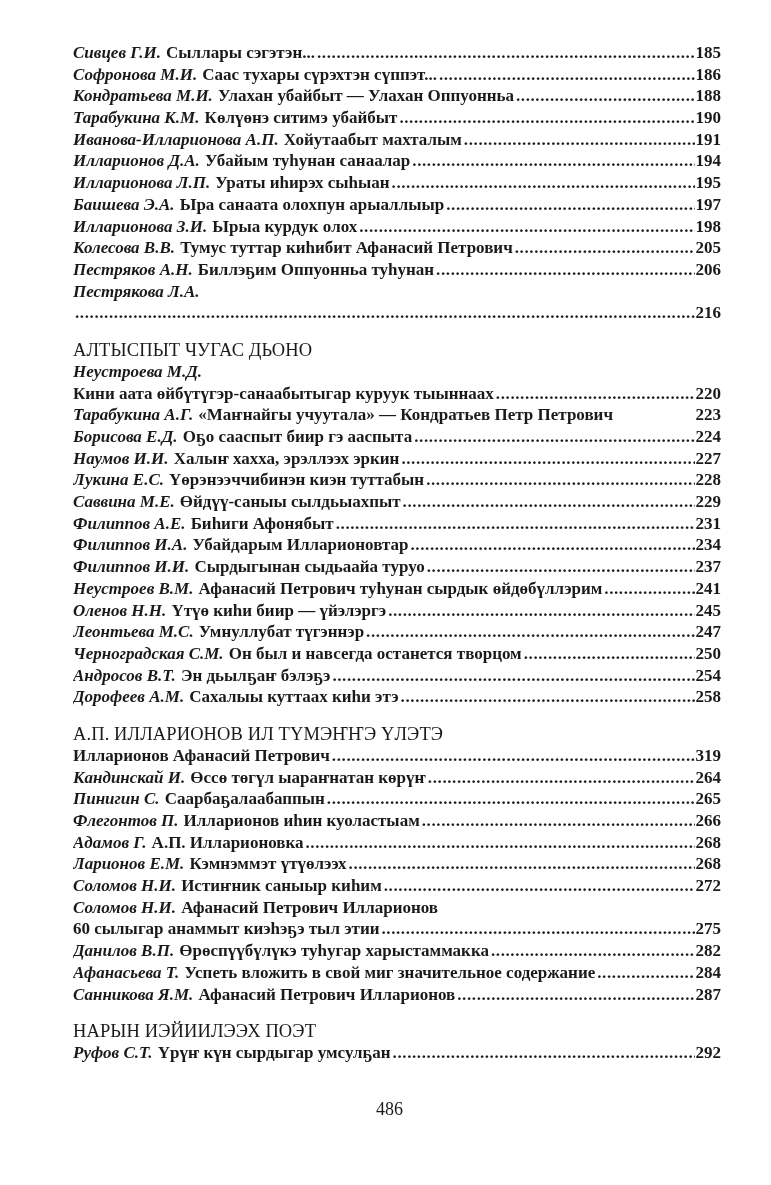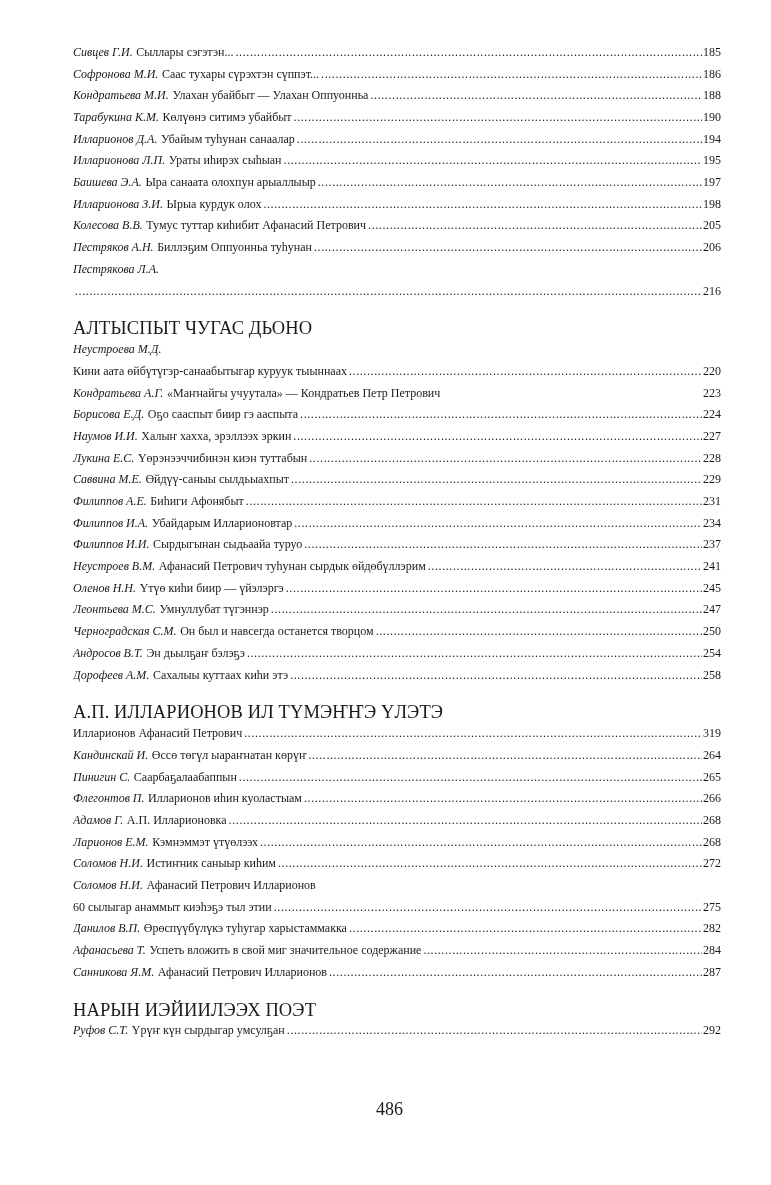--- a/index.html
+++ b/index.html
@@ -30,26 +30,27 @@
   .section-heading {
     font-size: 18.5px;
     line-height: 22px;
     height: 22px;
     letter-spacing: 0.1px;
     font-style: normal;
     white-space: nowrap;
   }
   .entry {
     display: flex;
-    align-items: flex-end;
-    font-size: 12px;
+    align-items: center;
+    font-size: 17px;
     line-height: 21.7px;
     height: 21.7px;
     white-space: nowrap;
     overflow: hidden;
+    font-weight: bold;
   }
   .entry .author {
     font-style: italic;
     flex: 0 0 auto;
   }
   .entry .title {
     flex: 0 0 auto;
     font-style: normal;
   }
   .entry .gap {
@@ -114,20 +115,27 @@
         <span class="page-num">188</span>
       </div>
       <div class="entry">
         <span class="author">Тарабукина К.М.</span>
         <span class="gap"></span>
         <span class="title">Көлүөнэ ситимэ убайбыт</span>
         <span class="leader"></span>
         <span class="page-num">190</span>
       </div>
       <div class="entry">
+        <span class="author">Иванова-Илларионова А.П.</span>
+        <span class="gap"></span>
+        <span class="title">Хойутаабыт махталым</span>
+        <span class="leader"></span>
+        <span class="page-num">191</span>
+      </div>
+      <div class="entry">
         <span class="author">Илларионов Д.А.</span>
         <span class="gap"></span>
         <span class="title">Убайым туһунан санаалар</span>
         <span class="leader"></span>
         <span class="page-num">194</span>
       </div>
       <div class="entry">
         <span class="author">Илларионова Л.П.</span>
         <span class="gap"></span>
         <span class="title">Ураты иһирэх сыһыан</span>
@@ -174,21 +182,21 @@
       <div class="section-heading">АЛТЫСПЫТ ЧУГАС ДЬОНО</div>
       <div class="entry">
         <span class="author">Неустроева М.Д.</span>
       </div>
       <div class="entry">
         <span class="title">Кини аата өйбүтүгэр-санаабытыгар куруук тыыннаах</span>
         <span class="leader"></span>
         <span class="page-num">220</span>
       </div>
       <div class="entry">
-        <span class="author">Кондратьева А.Г.</span>
+        <span class="author">Тарабукина А.Г.</span>
         <span class="gap"></span>
         <span class="title">«Маҥнайгы учуутала» — Кондратьев Петр Петрович</span>
         <span class="leader none"></span>
         <span class="page-num">223</span>
       </div>
       <div class="entry">
         <span class="author">Борисова Е.Д.</span>
         <span class="gap"></span>
         <span class="title">Оҕо сааспыт биир гэ ааспыта</span>
         <span class="leader"></span>

